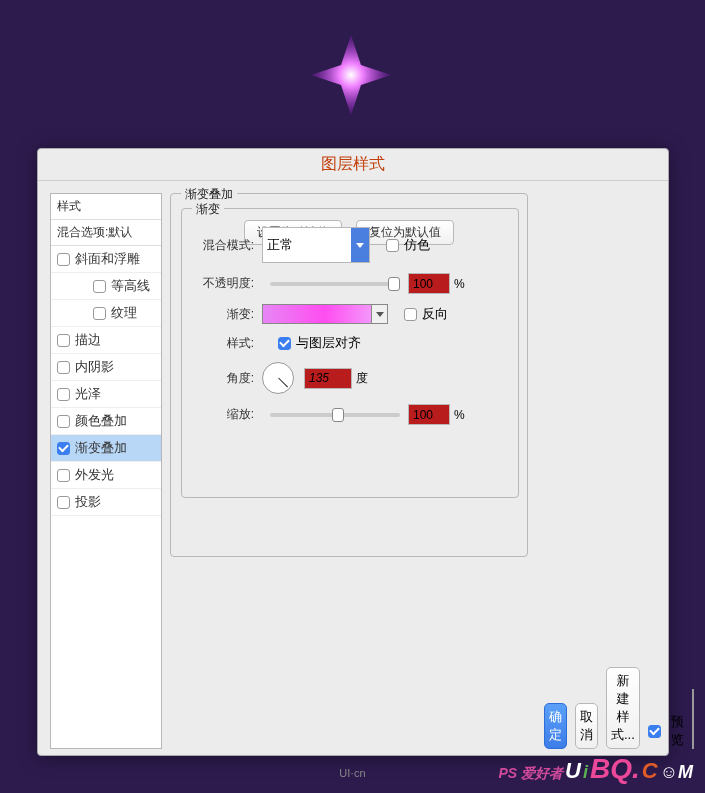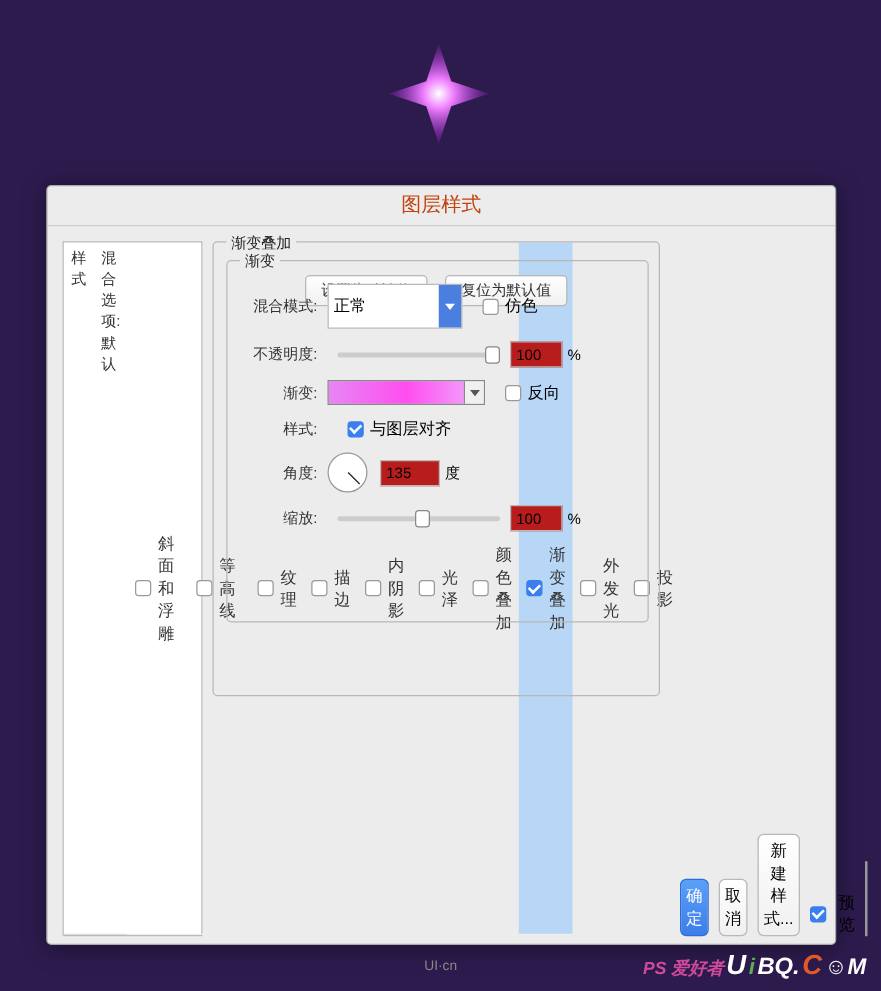--- a/index.html
+++ b/index.html
@@ -2,24 +2,24 @@
 <html><head>
 <meta charset="utf-8">
 <style>
 *{box-sizing:border-box;margin:0;padding:0;font-family:-apple-system,"Helvetica Neue",Arial,sans-serif;font-size:13px}
 body{background:#2d1b4e;width:705px;height:793px;position:relative;overflow:hidden}
 .star{position:absolute;left:306px;top:30px;width:90px;height:90px}
 .star svg{width:100%;height:100%}
 .dialog{position:absolute;left:37px;top:148px;width:632px;height:608px;background:#ececec;border:1px solid #aaa;box-shadow:0 2px 20px rgba(0,0,0,.4);border-radius:4px}
 .title{text-align:center;font-size:16px;color:#c2410c;padding:5px 0;border-bottom:1px solid #ccc}
 .body{display:flex;padding:12px;gap:8px;height:calc(100% - 26px)}
-.sidebar{width:112px;border:1px solid #b8b8b8;background:#fff;display:flex;flex-direction:row}
+.sidebar{width:112px;border:1px solid #b8b8b8;background:#fff;display:flex;flex-direction:column}
 .sheader{padding:4px 6px;border-bottom:1px solid #ddd;font-size:12px;color:#333}
 .sitem{display:flex;align-items:center;padding:4px 6px;border-bottom:1px solid #eee;cursor:pointer;font-size:12px;color:#333}
-.sitem.indent{padding-left:12px}
+.sitem.indent{padding-left:42px}
 .sitem.sel{background:#b8d6f5}
 .cb{width:13px;height:13px;border:1px solid #999;border-radius:3px;margin-right:5px;background:#fff;flex-shrink:0;display:flex;align-items:center;justify-content:center}
 .cb.on{background:#3a7ef0;border-color:#3a7ef0}
 .cb.on::after{content:"";width:7px;height:4px;border-left:2px solid #fff;border-bottom:2px solid #fff;transform:rotate(-45deg);margin-top:-2px}
 .main{flex:1;position:relative}
 .fieldset{position:absolute;border:1px solid #b8b8b8;border-radius:4px;padding:8px 12px 12px}
 .fs1{left:0;top:0;width:358px;height:364px}
 .fs2{left:10px;top:14px;width:338px;height:290px}
 .legend{position:absolute;top:-8px;left:10px;background:#ececec;padding:0 4px;font-size:12px;color:#222}
 .row{display:flex;align-items:center;margin:10px 0}
@@ -38,21 +38,21 @@
 .dial::after{content:"";position:absolute;left:50%;top:50%;width:1px;height:13px;background:#222;transform-origin:top;transform:rotate(-45deg)}
 .btns{display:flex;gap:14px;justify-content:center;margin-top:18px}
 .btn{padding:3px 12px;border:1px solid #b8b8b8;background:linear-gradient(#fff,#f0f0f0);border-radius:4px;font-size:12px;color:#333;cursor:pointer}
 .right{width:112px;display:flex;flex-direction:row;align-items:flex-end;gap:8px}
 .rbtn{width:100%;padding:4px;border:1px solid #b8b8b8;border-radius:5px;font-size:13px;text-align:center;cursor:pointer;background:linear-gradient(#fff,#f0f0f0)}
 .rbtn.primary{background:linear-gradient(#5aa0f8,#3d7de8);color:#fff;border-color:#2d6dd8}
 .prev{display:flex;align-items:center;gap:5px;margin-top:6px}
 .swatch{width:60px;height:60px;border:1px solid #999;background:linear-gradient(135deg,#e786f5,#ff5dee);margin-top:10px;box-shadow:inset 0 0 0 2px #fff}
 .watermark{position:absolute;right:12px;bottom:8px;display:flex;align-items:baseline;gap:2px;font-weight:bold;font-style:italic}
 .wm1{color:#d04a9a;font-size:14px}
-.wm2{color:#fff;font-size:22px}.wm3{color:#5ab050;font-size:18px}.wm4{color:#ffffff;font-size:19px}.wm5{color:#e05a28;font-size:22px}.wm6{color:#fff;font-size:18px}
+.wm2{color:#fff;font-size:22px}.wm3{color:#5ab050;font-size:18px}.wm4{color:#ec4899;font-size:28px}.wm5{color:#e05a28;font-size:22px}.wm6{color:#fff;font-size:18px}
 .logo{position:absolute;left:50%;bottom:14px;transform:translateX(-50%);color:#888;font-size:11px}
 </style>
 </head>
 <body>
 
 <div class="star">
 <svg viewBox="0 0 90 90">
       <defs>
         <radialGradient id="g" cx="50%" cy="50%" r="50%">
           <stop offset="0%" stop-color="#fff"></stop>
@@ -151,21 +151,21 @@
           <div class="row">
             <span class="lbl">样式:</span>
             <span style="width:16px"></span>
             <span class="cb on"></span>
             <span>与图层对齐</span>
           </div>
 
           <div class="row">
             <span class="lbl">角度:</span>
             <div class="dial"></div>
-            <input class="num" style="width: 48px;" value="135">
+            <input class="num" style="width: 48px; font-style: italic;" value="135">
             <span class="pct">度</span>
           </div>
 
           <div class="row">
             <span class="lbl">缩放:</span>
             <div class="slider" style="width:130px;flex:none">
                 <div class="thumb" style="left:62px"></div>
               </div>
             <input class="num" value="100" style="">
             <span class="pct">%</span>

